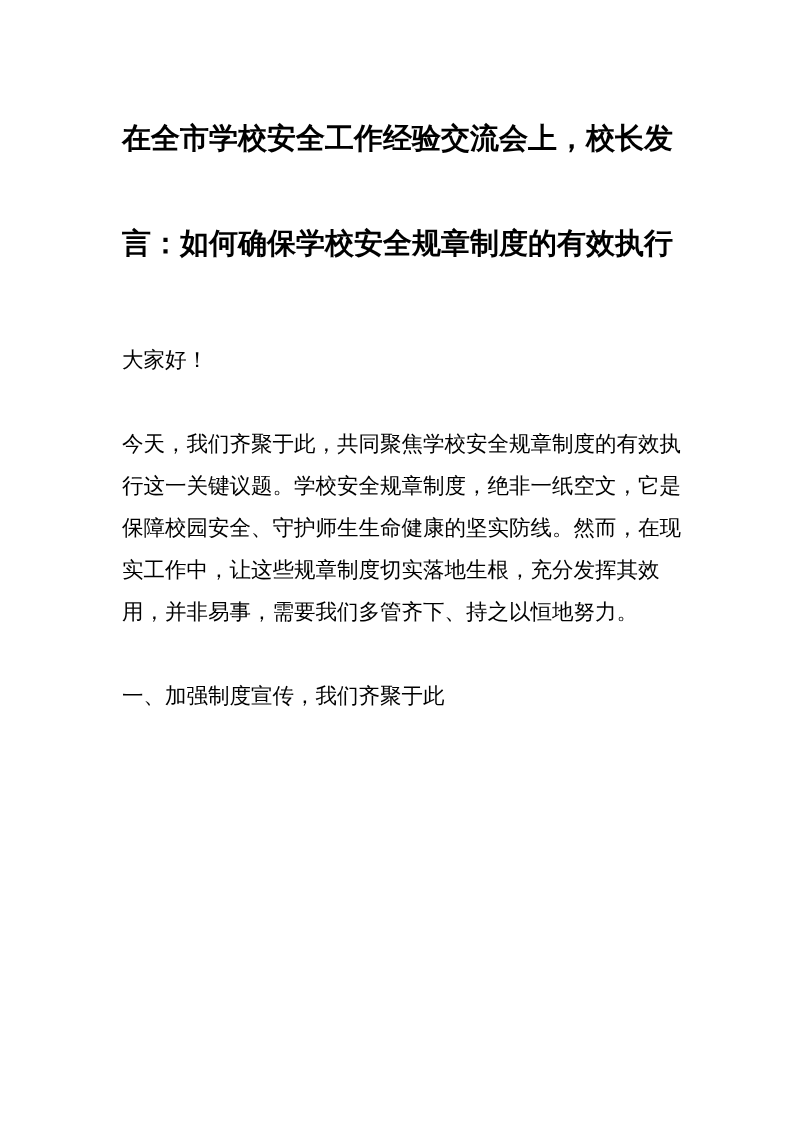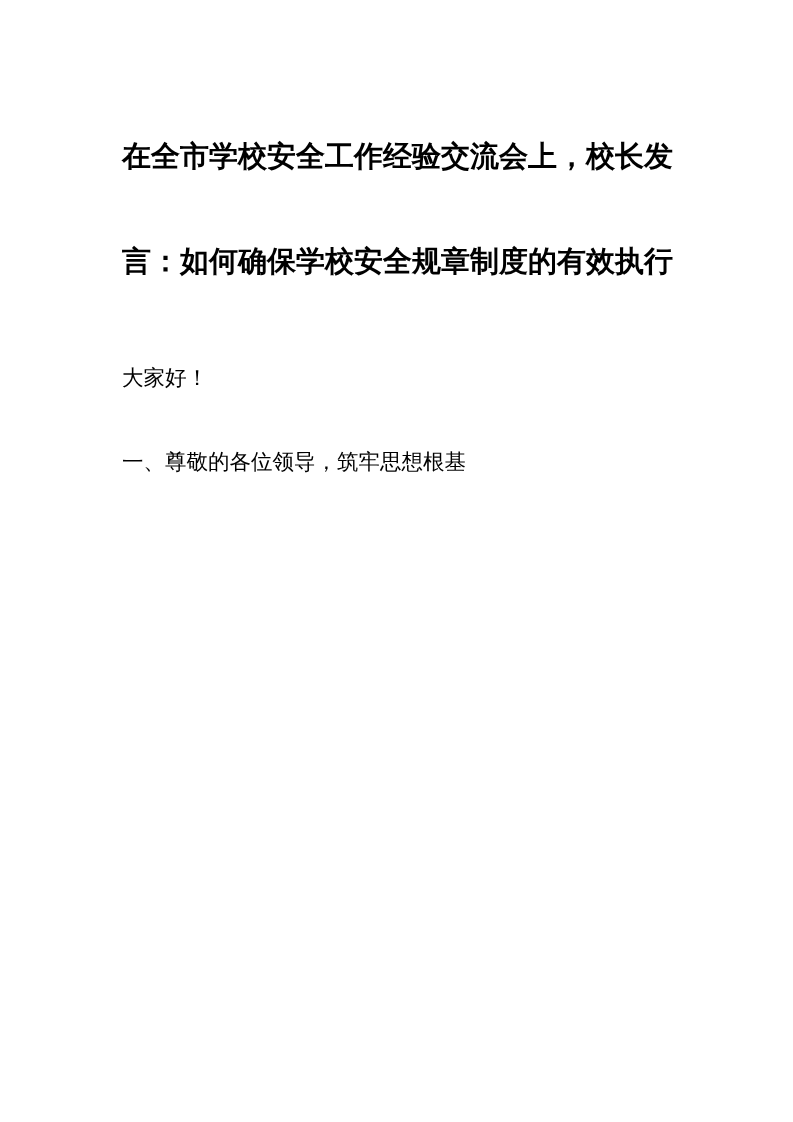--- a/index.html
+++ b/index.html
@@ -13,21 +13,21 @@
     width: 793px;
     height: 1122px;
     background: #ffffff;
     overflow: hidden;
     font-family: "Liberation Sans", sans-serif;
     color: #000000;
   }
   .content {
     position: absolute;
     left: 122px;
-    top: 104px;
+    top: 86px;
     width: 572px;
   }
   .doc-title {
     margin: 0 0 43px 0;
     font-size: 29px;
     font-weight: 700;
     line-height: 105px;
     letter-spacing: 0;
     color: #000000;
     text-align: left;
@@ -55,18 +55,19 @@
 <body>
 
 <div class="page">
   <div class="content">
 
     <h1 class="doc-title">在全市学校安全工作经验交流会上，校长发言：如何确保学校安全规章制度的有效执行</h1>
 
 
     <p class="para">大家好！</p>
 
+    <p class="para">今天，我们齐聚于此，共同聚焦学校安全规章制度的有效执行这一关键议题。学校安全规章制度，绝非一纸空文，它是保障校园安全、守护师生生命健康的坚实防线。然而，在现实工作中，让这些规章制度切实落地生根，充分发挥其效用，并非易事，需要我们多管齐下、持之以恒地努力。</p>
 
-    <h2 class="section-heading">一、尊敬的各位领导，筑牢思想根基</h2>
+    <h2 class="section-heading">一、加强制度宣传，我们齐聚于此</h2>
 
 
   </div>
 </div>
 
 </body></html>

